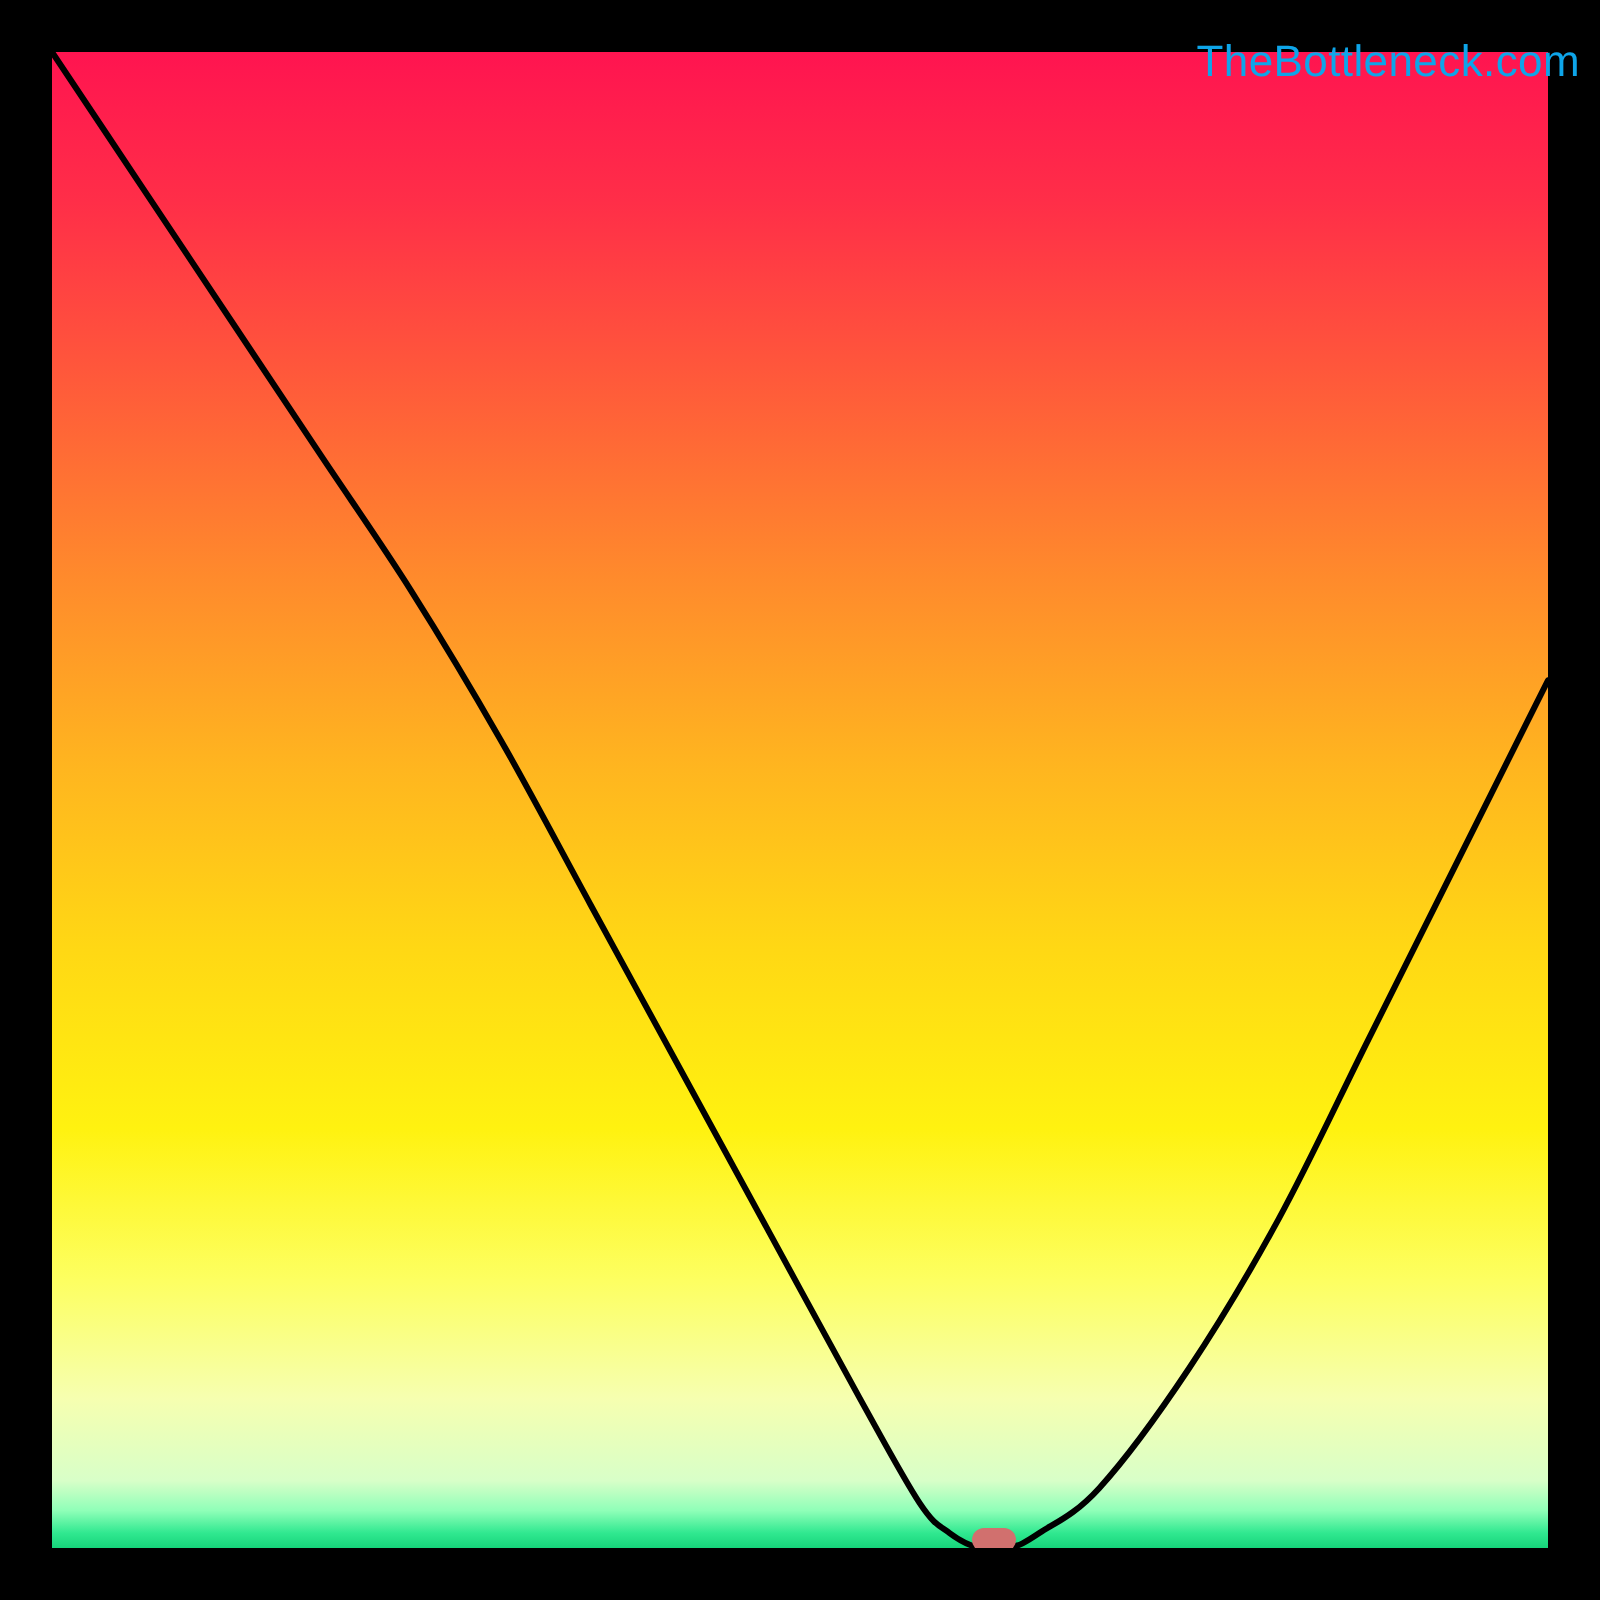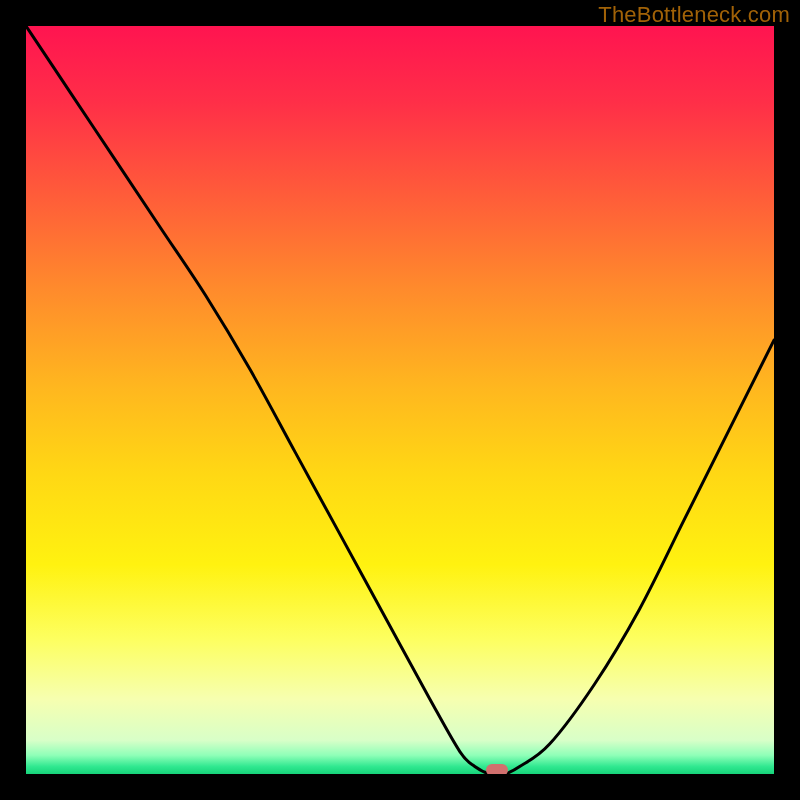--- a/index.html
+++ b/index.html
@@ -37,26 +37,26 @@
   .marker {
     position: absolute;
     width: 22px;
     height: 12px;
     border-radius: 6px;
     background: #d1706e;
     transform: translate(-50%, -50%);
   }
   .watermark {
     position: absolute;
-    top: 2px;
+    top: 18px;
     right: 10px;
     font-family: Arial, Helvetica, sans-serif;
     font-size: 22px;
     font-weight: 500;
-    color: #a16207;
+    color: #0ea5e9;
     letter-spacing: 0.2px;
     user-select: none;
     text-align: center;
   }
 </style>
 </head>
 <body>
 <div class="container">
 
   <div class="plot-area">

